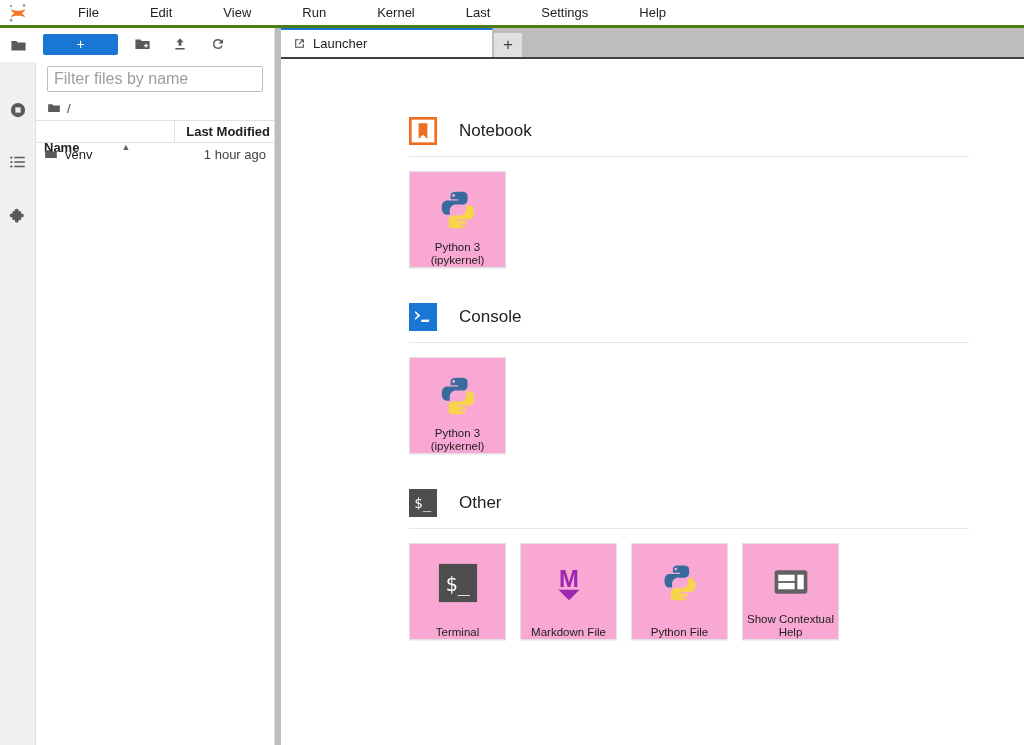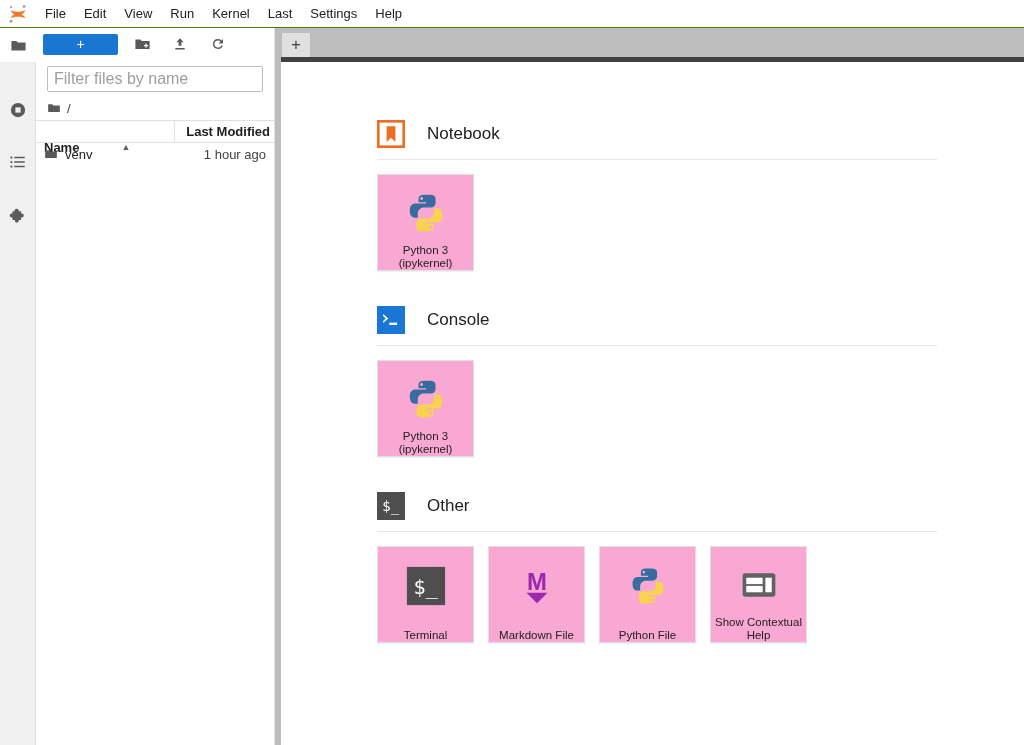--- a/index.html
+++ b/index.html
@@ -8,21 +8,22 @@
     font-family: "Liberation Sans", sans-serif;
     background: #ffffff;
     overflow: hidden;
   }
   body { position: relative; }
 
   
   #menubar {
     position: absolute; top: 0; left: 0; width: 1024px; height: 28px;
     background: #fff; display: flex; align-items: center;
-    border-bottom: 1px solid #4d7c0f;
+    border-bottom: 3px solid #4d7c0f;
+    gap: 33px;
   }
   #jp-logo { width: 36px; height: 28px; display: flex; align-items: center; justify-content: center; }
   .menu-item {
     font-size: 13px; color: #212121; padding: 0 9px; line-height: 28px; height: 28px;
     cursor: default; white-space: nowrap;
   }
 
   
   #activitybar {
     position: absolute; top: 28px; left: 0; width: 36px; height: 717px;
@@ -103,21 +104,21 @@
     font-size: 13px; color: #212121; width: 212px; cursor: pointer;
     border-right: 1px solid #bdbdbd;
   }
   #addtab {
     width: 28px; height: 24px; background: #e0e0e0; display: flex;
     align-items: center; justify-content: center; font-size: 17px; color: #424242;
     cursor: pointer; margin-left: 1px; border-radius: 1px 1px 0 0;
   }
   #launcher {
     position: absolute; top: 29px; left: 0; width: 743px; height: 688px;
-    background: #fff; border-top: 5px solid #404040; overflow: hidden;
+    background: #fff; border-top: 2px solid #404040; overflow: hidden; padding-left: 32px;
   }
   #launcher-inner { padding: 58px 0 0 0; }
 
   .section-head {
     display: flex; align-items: center; gap: 22px; margin-left: 96px;
   }
   .section-title { font-size: 17px; color: #212121; }
   .section-rule {
     margin: 11px 0 0 96px; width: 560px; height: 1px; background: #e8e8e8;
   }
@@ -247,20 +248,27 @@
     </div>
     <div class="col-mod">1 hour ago</div>
   </div>
 </div>
 
 <div id="splitter"></div>
 
 <div id="main">
 
   <div id="tabbar">
+    <div class="tab">
+      <svg width="13" height="13" viewBox="0 0 24 24">
+        <path d="M4 4h7v2H6v12h12v-5h2v7H4z" fill="#4a4a4a"></path>
+        <path d="M13 4h7v7h-2V7.4l-6.3 6.3-1.4-1.4L16.6 6H13z" fill="#4a4a4a"></path>
+      </svg>
+      <span>Launcher</span>
+    </div>
     <div id="addtab">+</div>
   </div>
 
   <div id="launcher">
     <div id="launcher-inner">
 
       <div class="section-head">
         <svg width="28" height="28" viewBox="0 0 32 32">
           <rect x="1.5" y="1.5" width="29" height="29" fill="none" stroke="#ef6c20" stroke-width="3"></rect>
           <path d="M11 7h10v18l-5-4.6L11 25z" fill="#ef6c20"></path>

